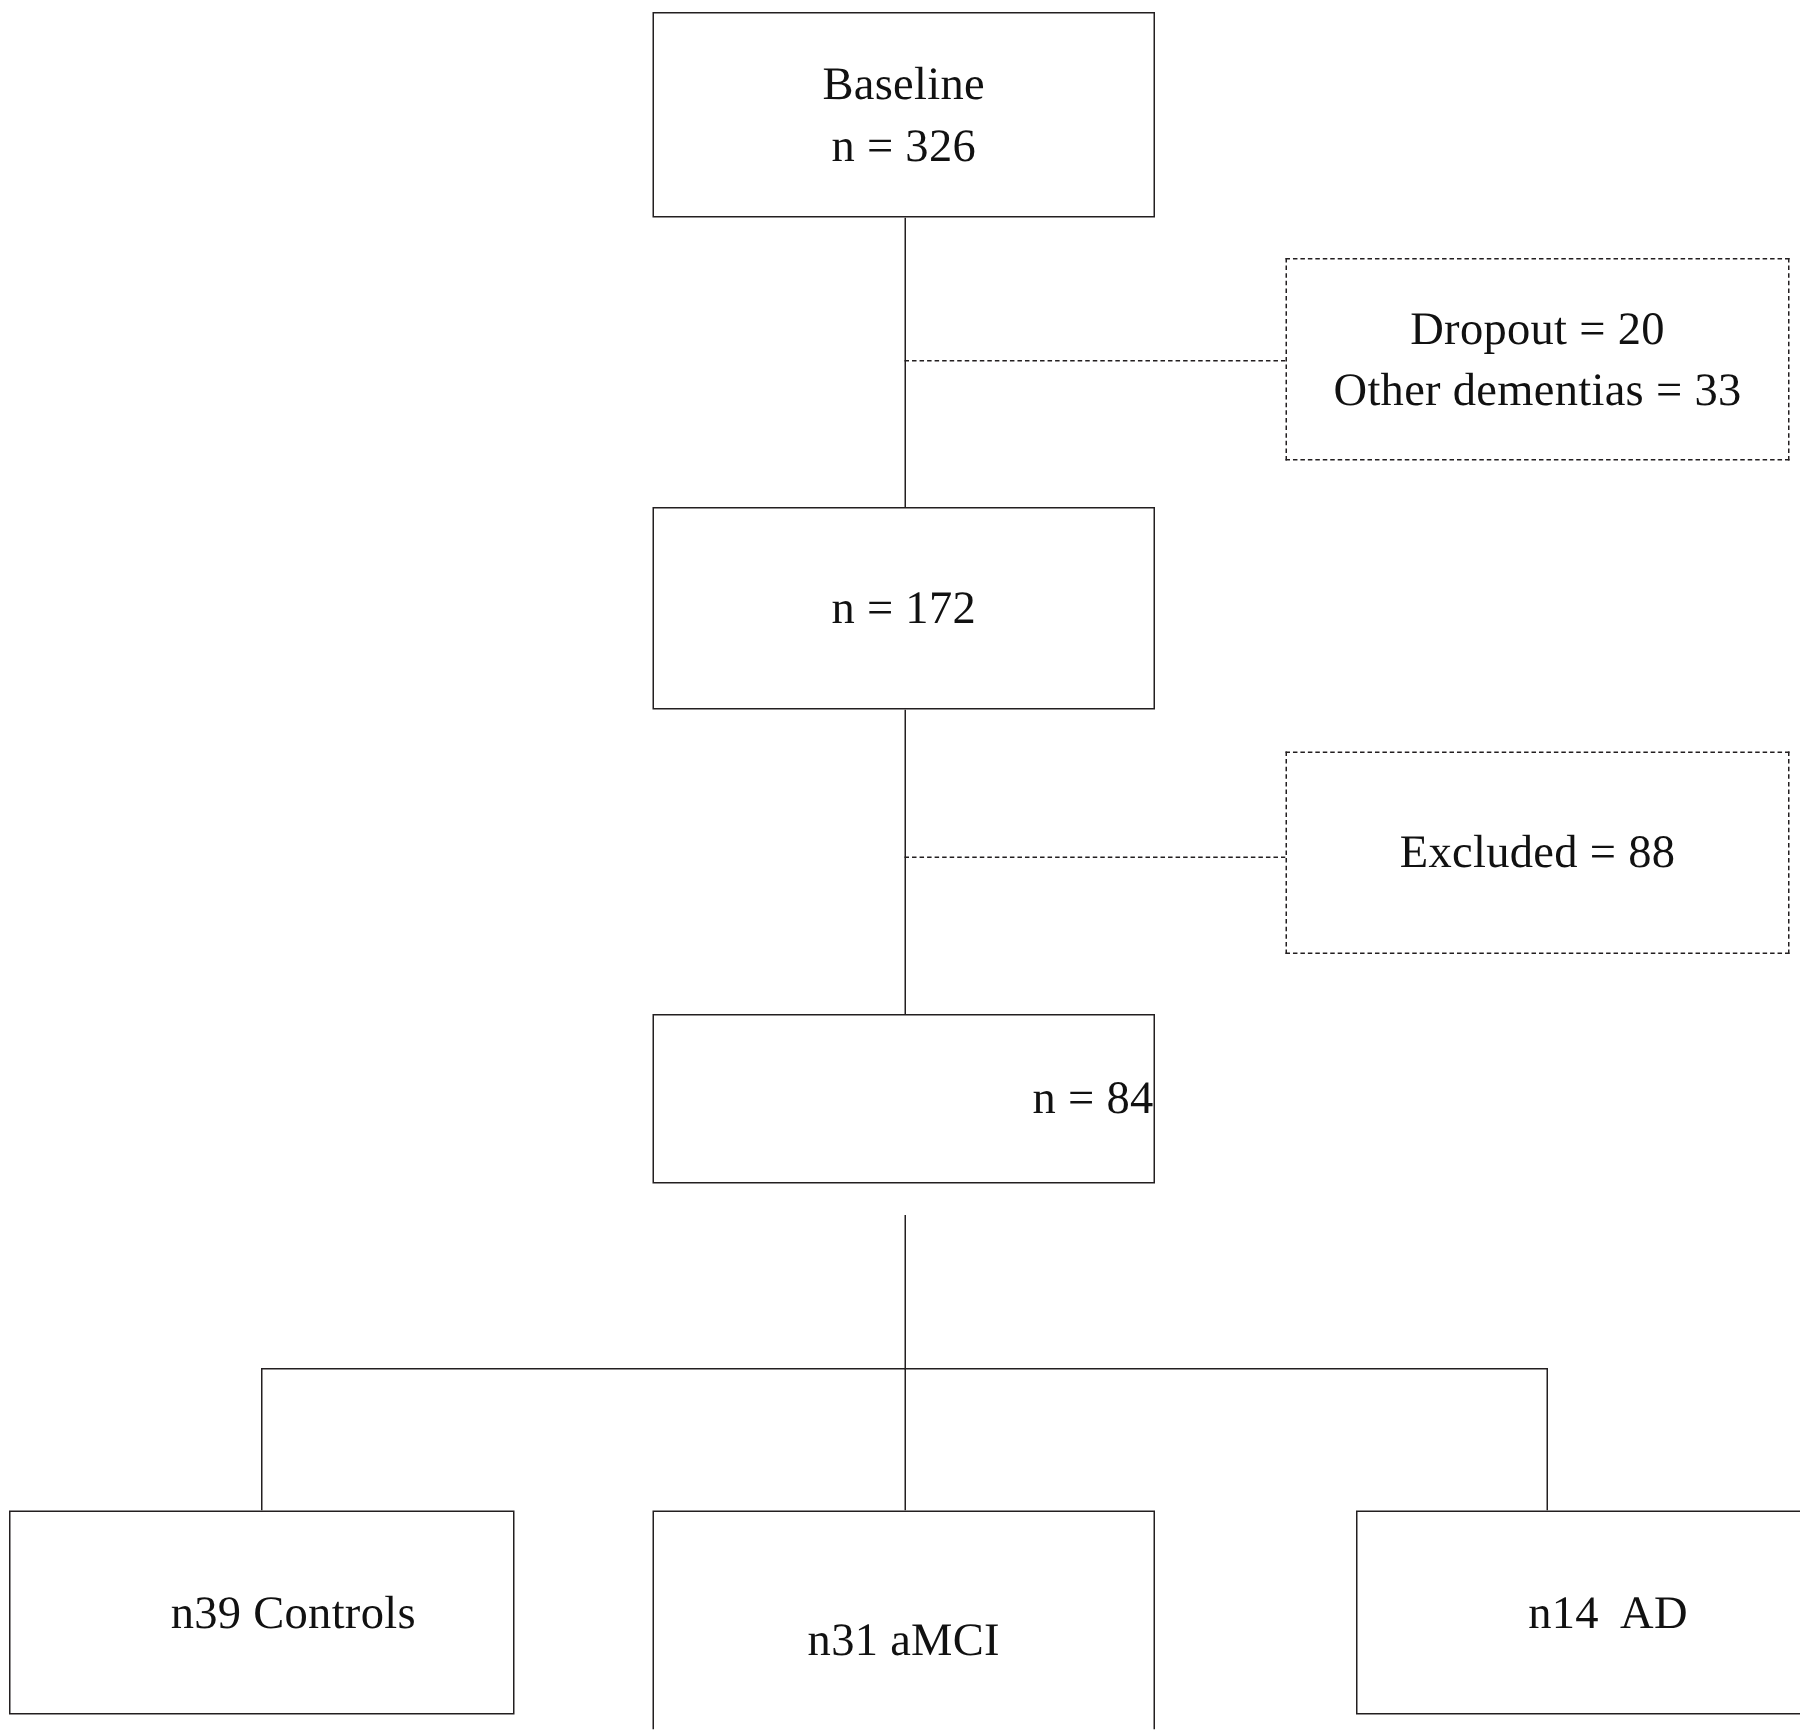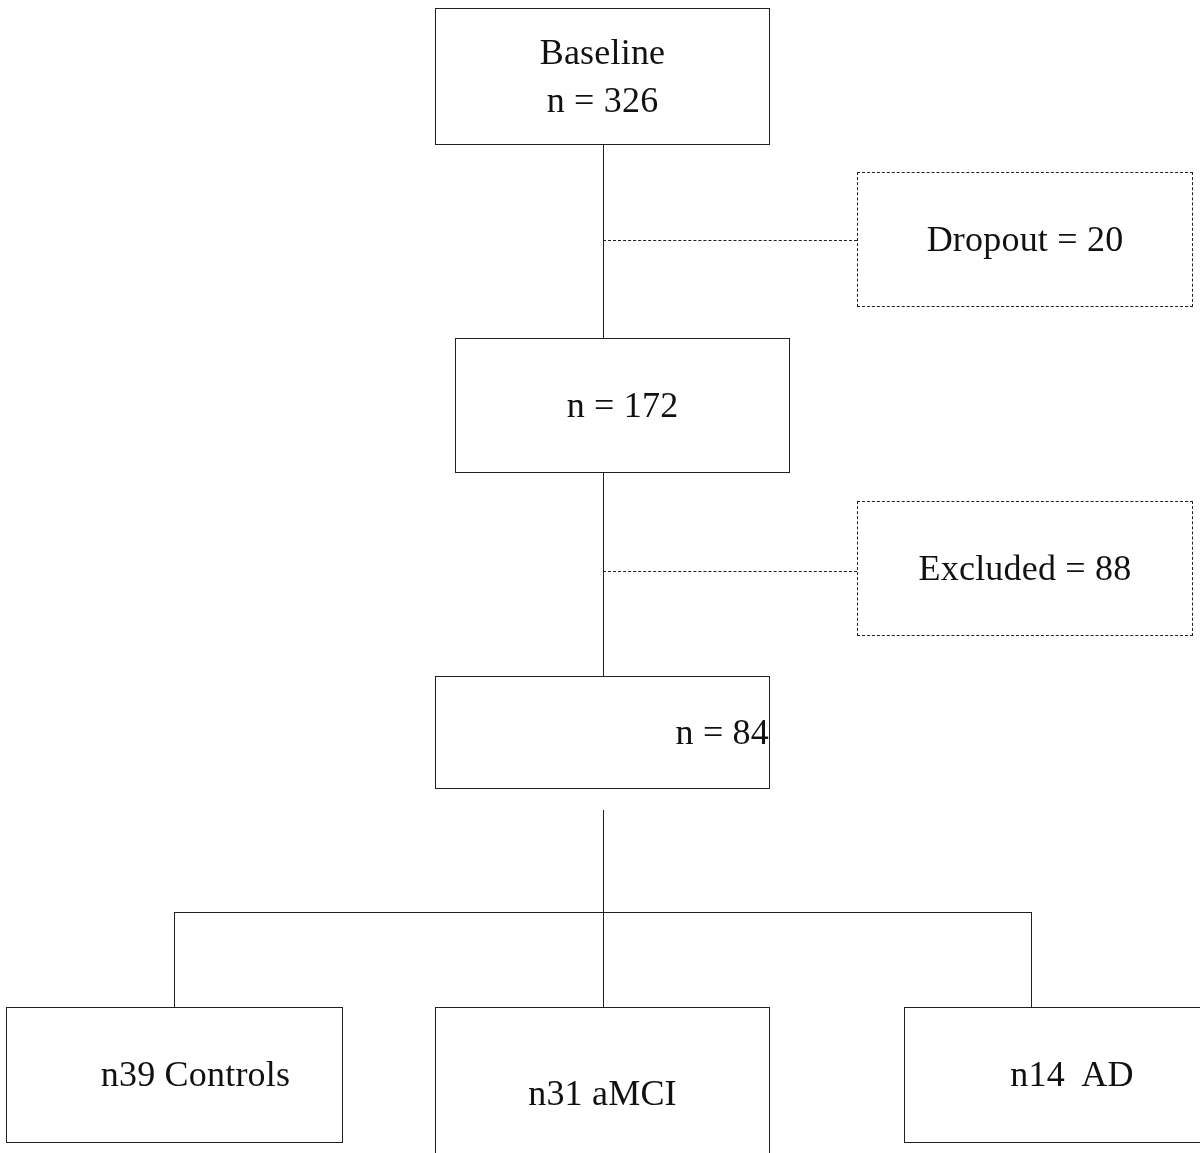--- a/index.html
+++ b/index.html
@@ -29,21 +29,21 @@
     z-index: 3;
   }
   .node.solid {
     border: 1.6px solid #231f20;
   }
   .node.dashed {
     border: 1.7px dashed #231f20;
   }
   .node .line {
     display: block;
-    font-size: 36px;
+    font-size: 31px;
     line-height: 1.32;
     white-space: pre;
     letter-spacing: 0.2px;
   }
   
   .conn {
     position: absolute;
     z-index: 1;
   }
   .conn.v-solid {
@@ -82,23 +82,24 @@
 
   <div class="conn v-solid" style="left:1031px; top:912px; height:95px;"></div>
 
   <div class="node solid" style="left:435px; top:8px; width:335px; height:137px;">
     <span class="line">Baseline</span>
     <span class="line">n = 326</span>
   </div>
 
   <div class="node dashed" style="left:857px; top:172px; width:336px; height:135px;">
     <span class="line">Dropout = 20</span>
+    <span class="line">Other dementias = 33</span>
   </div>
 
-  <div class="node solid" style="left:435px; top:338px; width:335px; height:135px;margin-left:20px;">
+  <div class="node solid" style="left:435px; top:338px; width:335px; height:135px;">
     <span class="line">n = 172</span>
   </div>
 
   <div class="node dashed" style="left:857px; top:501px; width:336px; height:135px;">
     <span class="line">Excluded = 88</span>
   </div>
 
   <div class="node solid" style="left:435px; top:676px; width:335px; height:113px;align-items:flex-end;">
     <span class="line">n = 84</span>
   </div>

